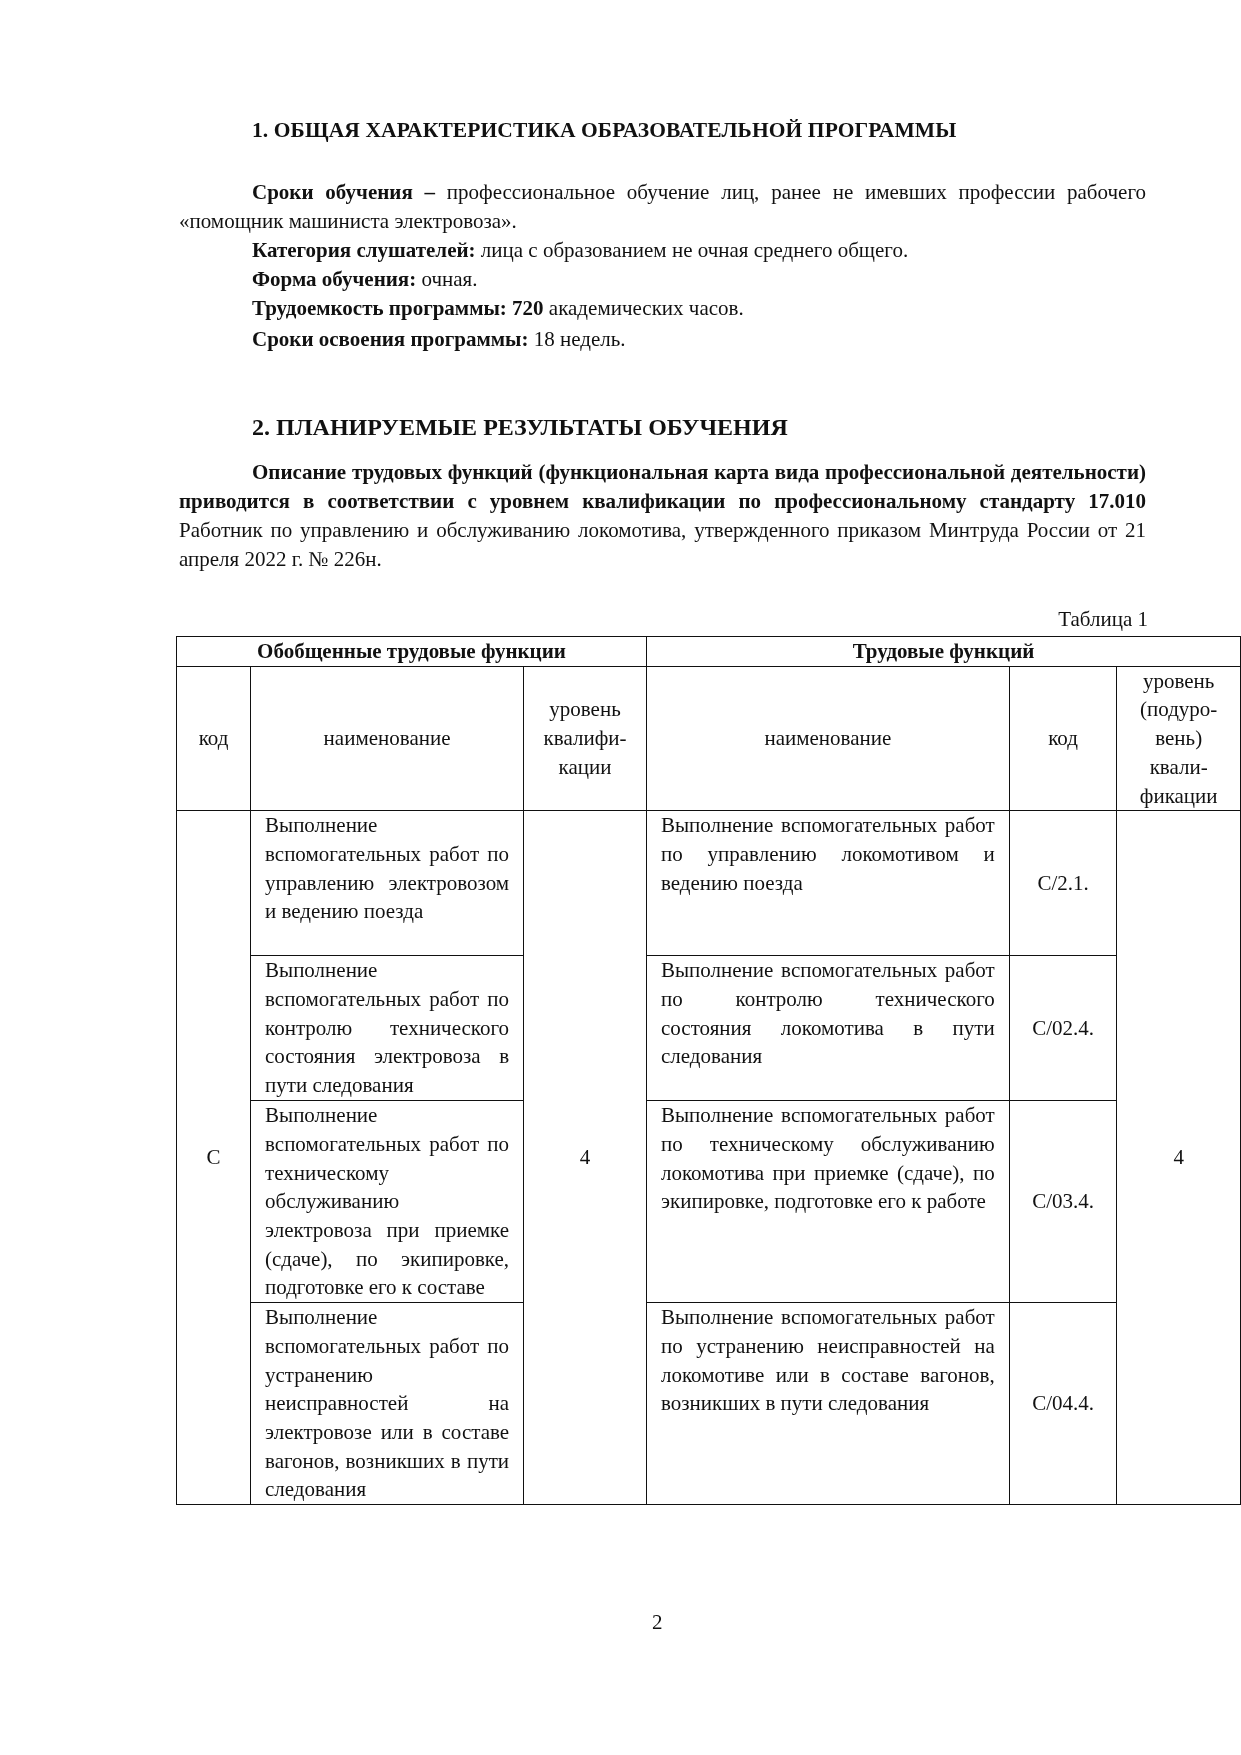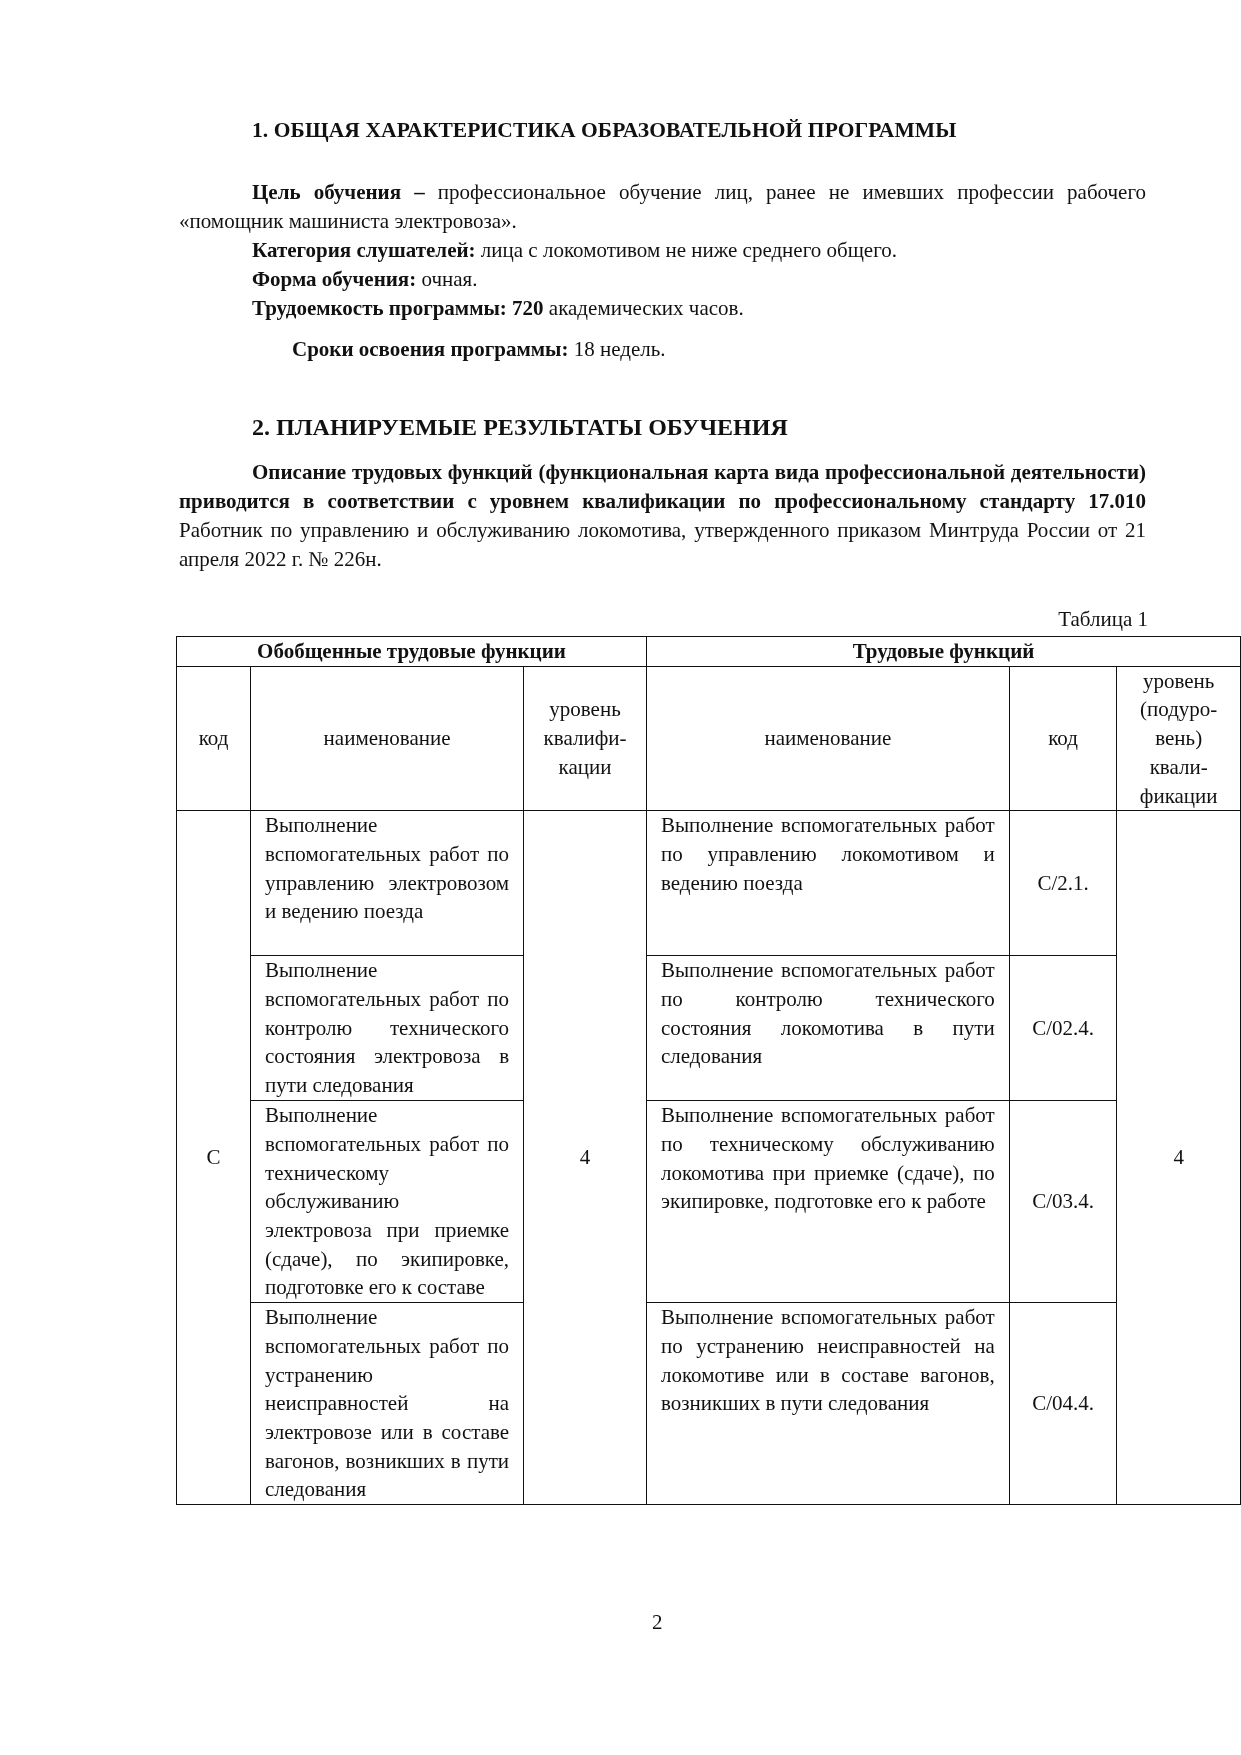--- a/index.html
+++ b/index.html
@@ -26,32 +26,32 @@
   .pagenum { position:absolute; left:652px; top:1610px; font-size:21px; }
 </style>
 </head>
 <body>
 
 <div class="page">
 
   <div class="h1">1. ОБЩАЯ ХАРАКТЕРИСТИКА ОБРАЗОВАТЕЛЬНОЙ ПРОГРАММЫ</div>
 
   <div class="para indent" style="top:178px;">
-    <b>Цель обучения –</b><span> профессиональное обучение лиц, ранее не имевших профессии рабочего «помощник машиниста электровоза».</span>
+    <b>Сроки обучения –</b><span> профессиональное обучение лиц, ранее не имевших профессии рабочего «помощник машиниста электровоза».</span>
   </div>
   <div class="line" style="top:236px;">
-    <b>Категория слушателей:</b><span> лица с локомотивом не ниже среднего общего.</span>
+    <b>Категория слушателей:</b><span> лица с образованием не очная среднего общего.</span>
   </div>
   <div class="line" style="top:265px;">
     <b>Форма обучения:</b><span> очная.</span>
   </div>
   <div class="line" style="top:294px;">
     <b>Трудоемкость программы: 720</b><span> академических часов.</span>
   </div>
-  <div class="line" style="top:335px;margin-left:40px;">
+  <div class="line" style="top:325px;">
     <b>Сроки освоения программы:</b><span> 18 недель.</span>
   </div>
 
   <div class="h2">2. ПЛАНИРУЕМЫЕ РЕЗУЛЬТАТЫ ОБУЧЕНИЯ</div>
 
   <div class="para indent" style="top:458px;">
     <b>Описание трудовых функций (функциональная карта вида профессиональной деятельности) приводится в соответствии с уровнем квалификации по профессиональному стандарту 17.010</b><span> Работник по управлению и обслуживанию локомотива, утвержденного приказом Минтруда России от 21 апреля 2022 г. № 226н.</span>
   </div>
 
   <div class="caption">Таблица 1</div>

